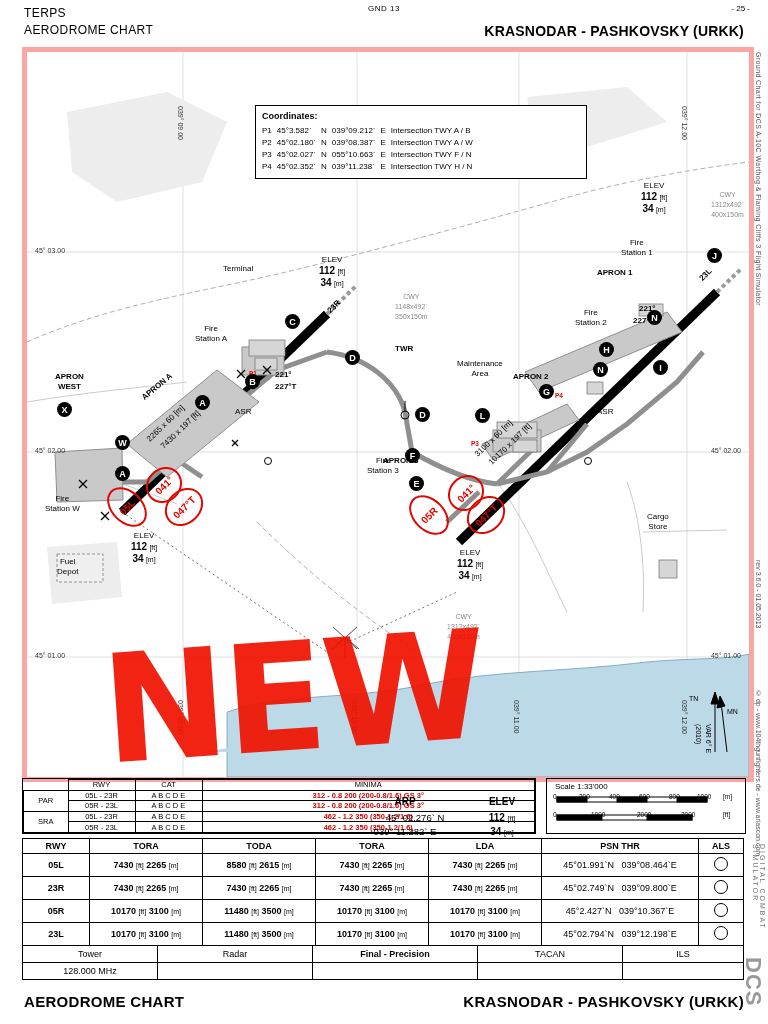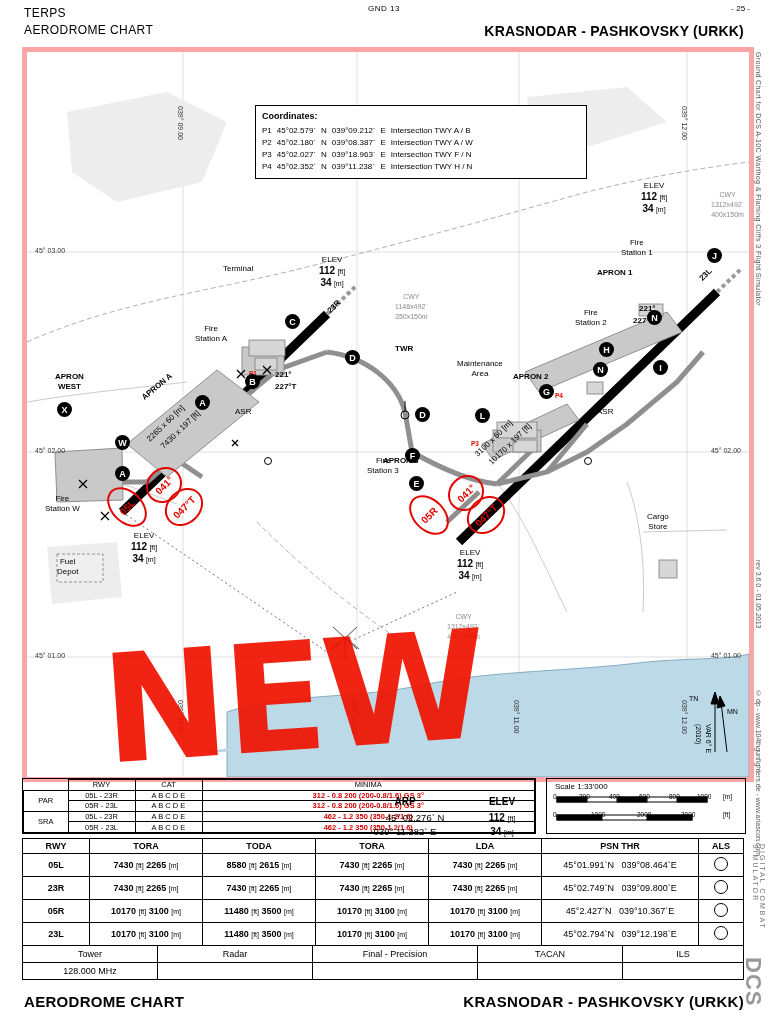--- a/index.html
+++ b/index.html
@@ -254,39 +254,39 @@
     <div class="glabel" style="left:8px;top:600px;">45° 01.00</div>
     <div class="glabel" style="right:8px;top:395px;">45° 02.00</div>
     <div class="glabel" style="right:8px;top:600px;">45° 01.00</div>
 
     <div class="coordbox">
       <div class="title">Coordinates:</div>
       <table>
         <tbody>
             <tr>
           <td>P1</td>
-          <td>45°02.579`</td>
+          <td>45°3.582`</td>
           <td>N</td>
           <td>039°09.212`</td>
           <td>E</td>
           <td>Intersection TWY A / B</td>
         </tr>
         <tr>
           <td>P2</td>
           <td>45°02.180`</td>
           <td>N</td>
           <td>039°08.387`</td>
           <td>E</td>
           <td>Intersection TWY A / W</td>
         </tr>
         <tr>
           <td>P3</td>
           <td>45°02.027`</td>
           <td>N</td>
-          <td>039°18.963`</td>
+          <td>055°10.663`</td>
           <td>E</td>
           <td>Intersection TWY F / N</td>
         </tr>
         <tr>
           <td>P4</td>
           <td>45°02.352`</td>
           <td>N</td>
           <td>039°11.238`</td>
           <td>E</td>
           <td>Intersection TWY H / N</td>
@@ -563,21 +563,21 @@
       <td><span class="als-dot"></span></td>
     </tr>
   </tbody>
     </table>
 
   <table class="freqtbl">
     <tbody>
         <tr>
       <td style="width:130px;">Tower</td>
       <td style="width:150px;">Radar</td>
-      <td style="width:160px;">Final - Precision</td>
+      <td style="width:160px;font-weight:bold;">Final - Precision</td>
       <td style="width:140px;">TACAN</td>
       <td>ILS</td>
     </tr>
     <tr>
       <td>128.000 MHz</td>
       <td></td>
       <td></td>
       <td></td>
       <td></td>
     </tr>

